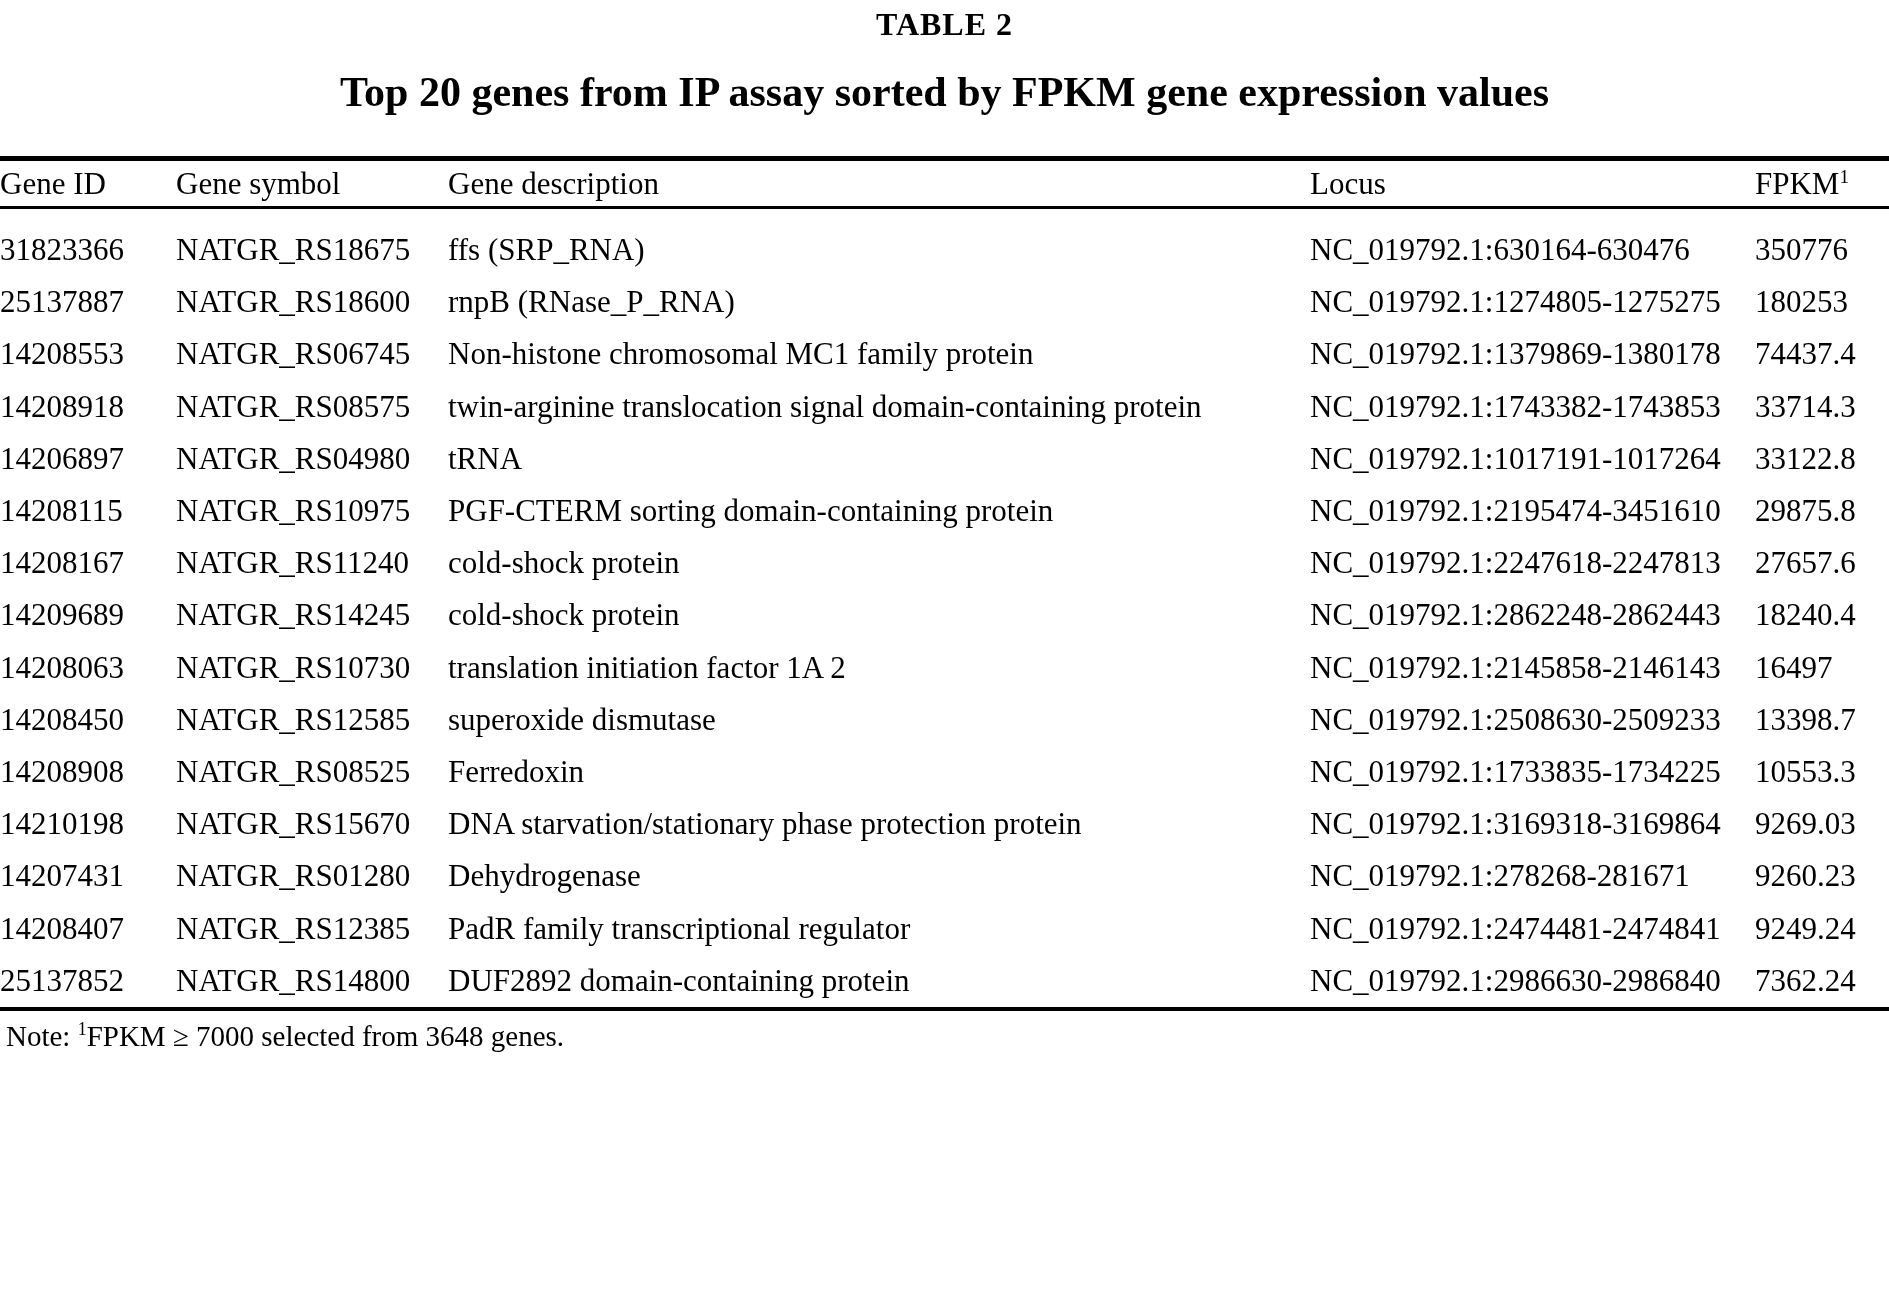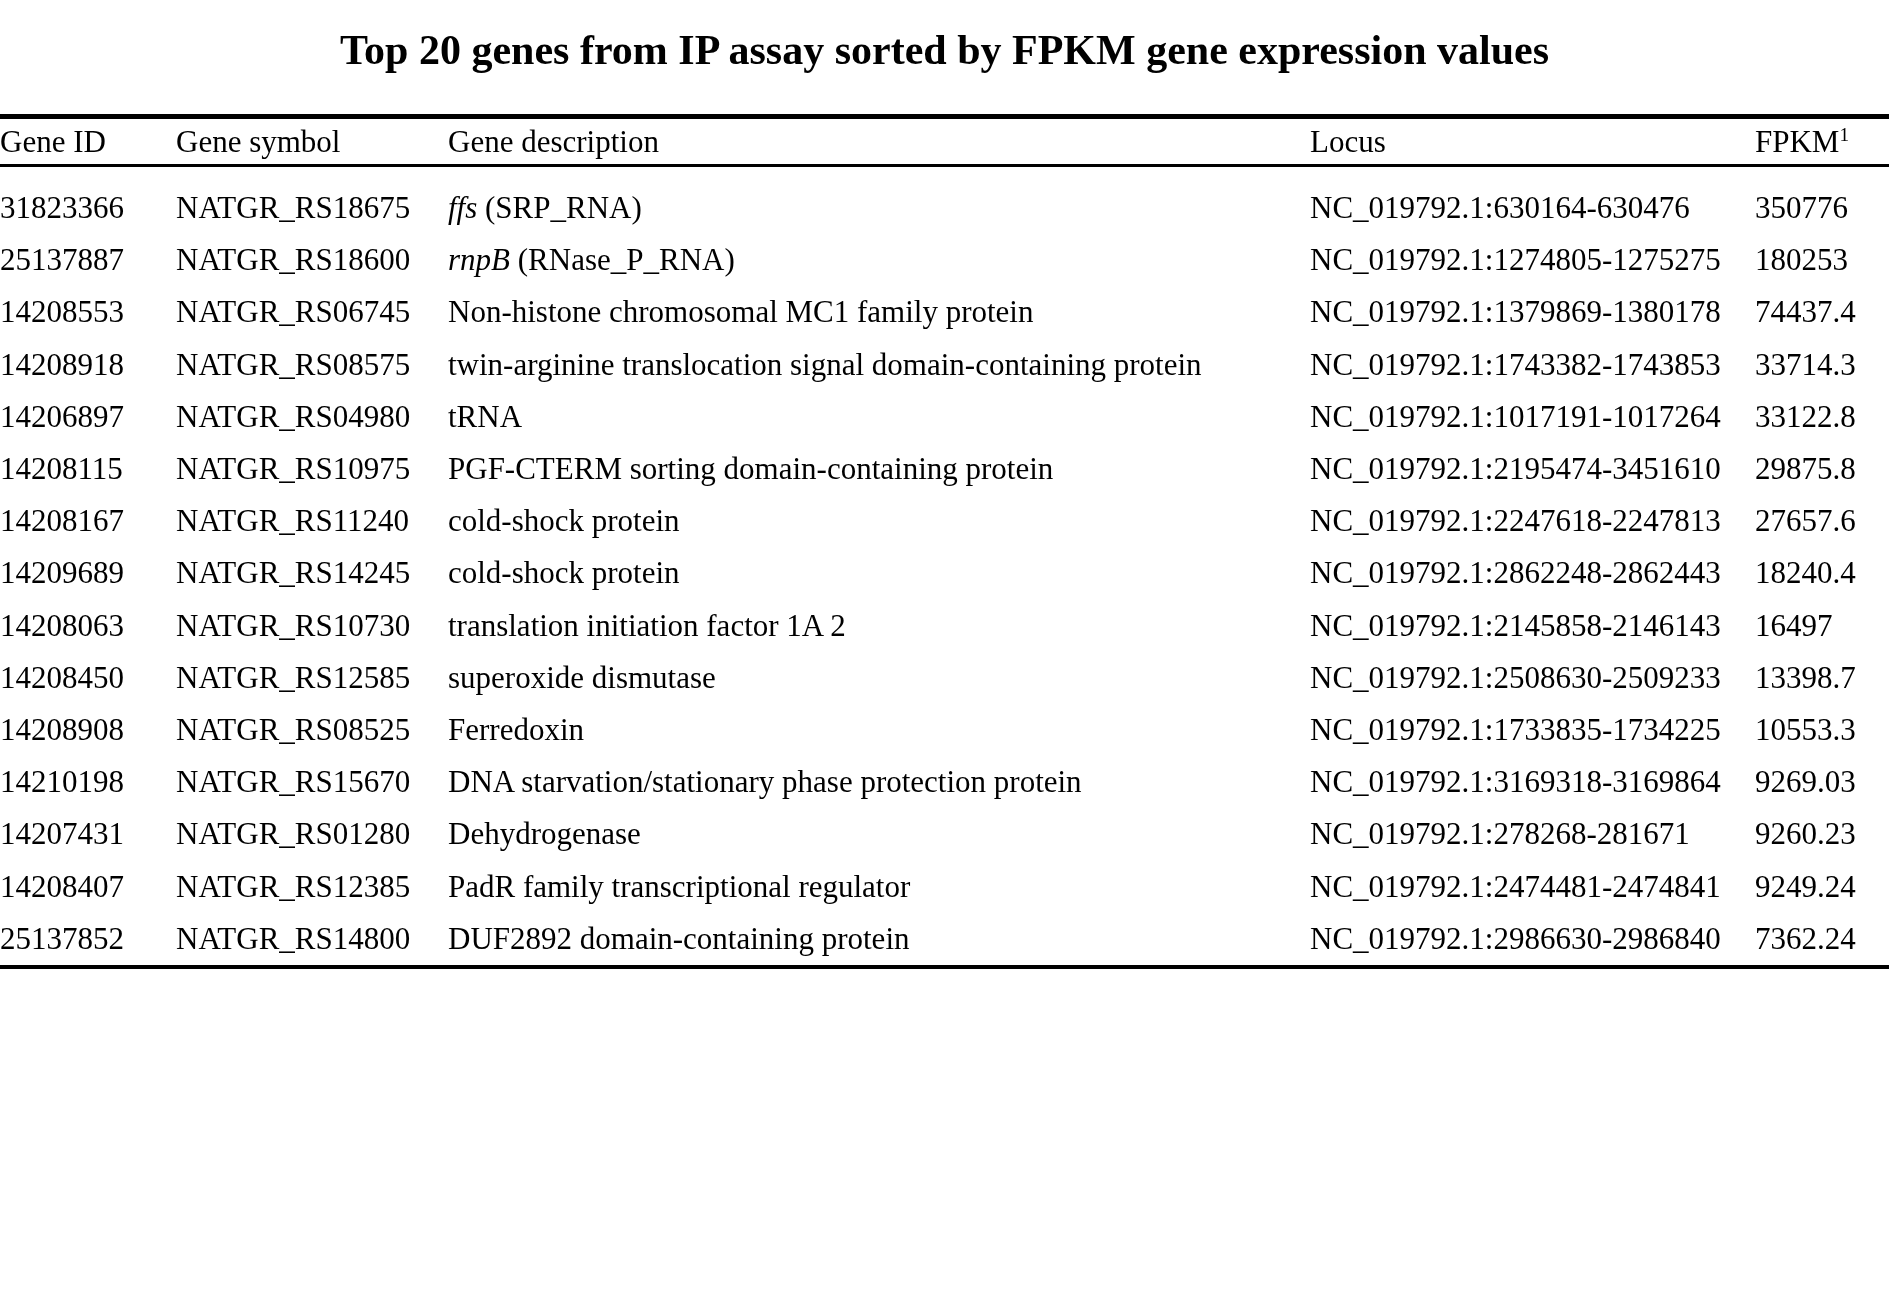--- a/index.html
+++ b/index.html
@@ -61,37 +61,38 @@
   }
   table.genes tbody tr:first-child td {
     padding-top: 15px;
   }
   .col-id    { width: 176px; }
   .col-sym   { width: 272px; }
   .col-desc  { width: 862px; }
   .col-locus { width: 445px; }
   .col-fpkm  { width: 134px; }
   th.first, td.first { padding-left: 24px; }
-  .gene-italic { font-style: italic; }
+  .gene-italic { }
   sup {
     font-size: 0.62em;
     line-height: 0;
   }
   .note {
     font-size: 29px;
     line-height: 33px;
     margin-top: 9px;
     padding-left: 6px;
   }
 </style>
 </head>
 <body>
 
 <div class="page">
 
+  <div class="table-label">TABLE 2</div>
 
   <div class="table-caption">Top 20 genes from IP assay sorted by FPKM gene expression values</div>
 
   <table class="genes">
     <colgroup>
       <col class="col-id">
       <col class="col-sym">
       <col class="col-desc">
       <col class="col-locus">
       <col class="col-fpkm">
@@ -207,14 +208,15 @@
         <tr>
           <td class="first">25137852</td>
           <td>NATGR_RS14800</td>
           <td><span class="gene-italic"></span><span>DUF2892 domain-containing protein</span></td>
           <td>NC_019792.1:2986630-2986840</td>
           <td>7362.24</td>
         </tr>
       </tbody>
   </table>
 
+  <div class="note"><span>Note: </span><sup>1</sup><span>FPKM ≥ 7000 selected from 3648 genes.</span></div>
 
 </div>
 
 </body></html>

